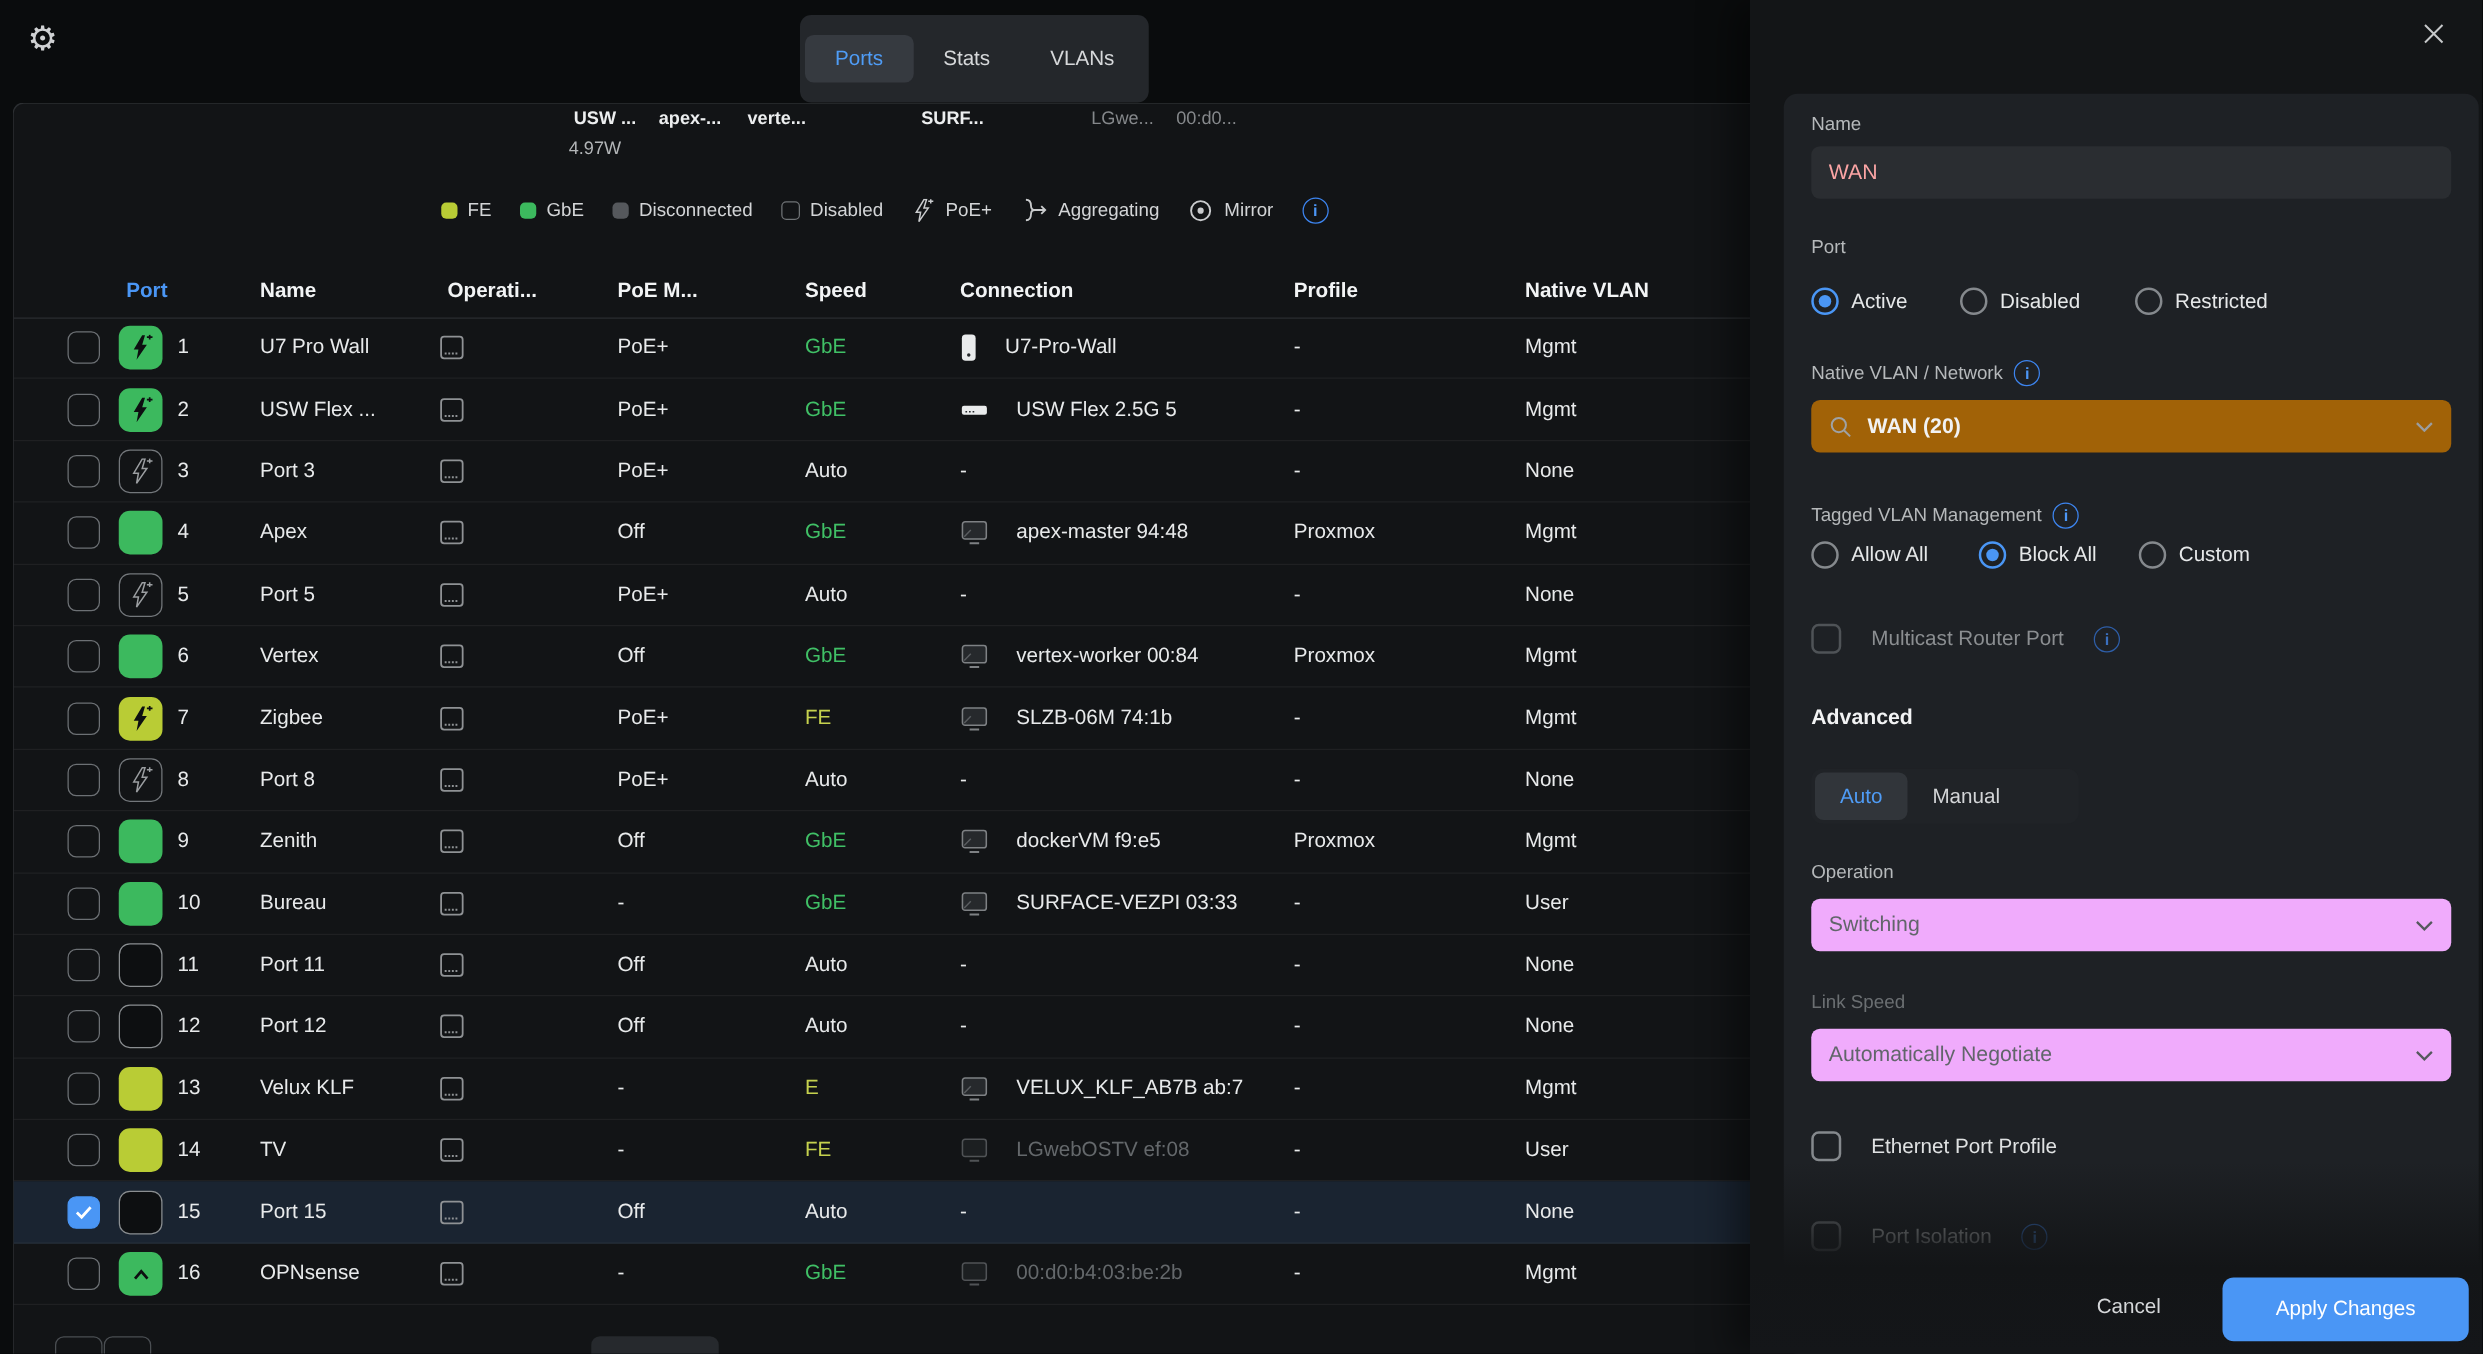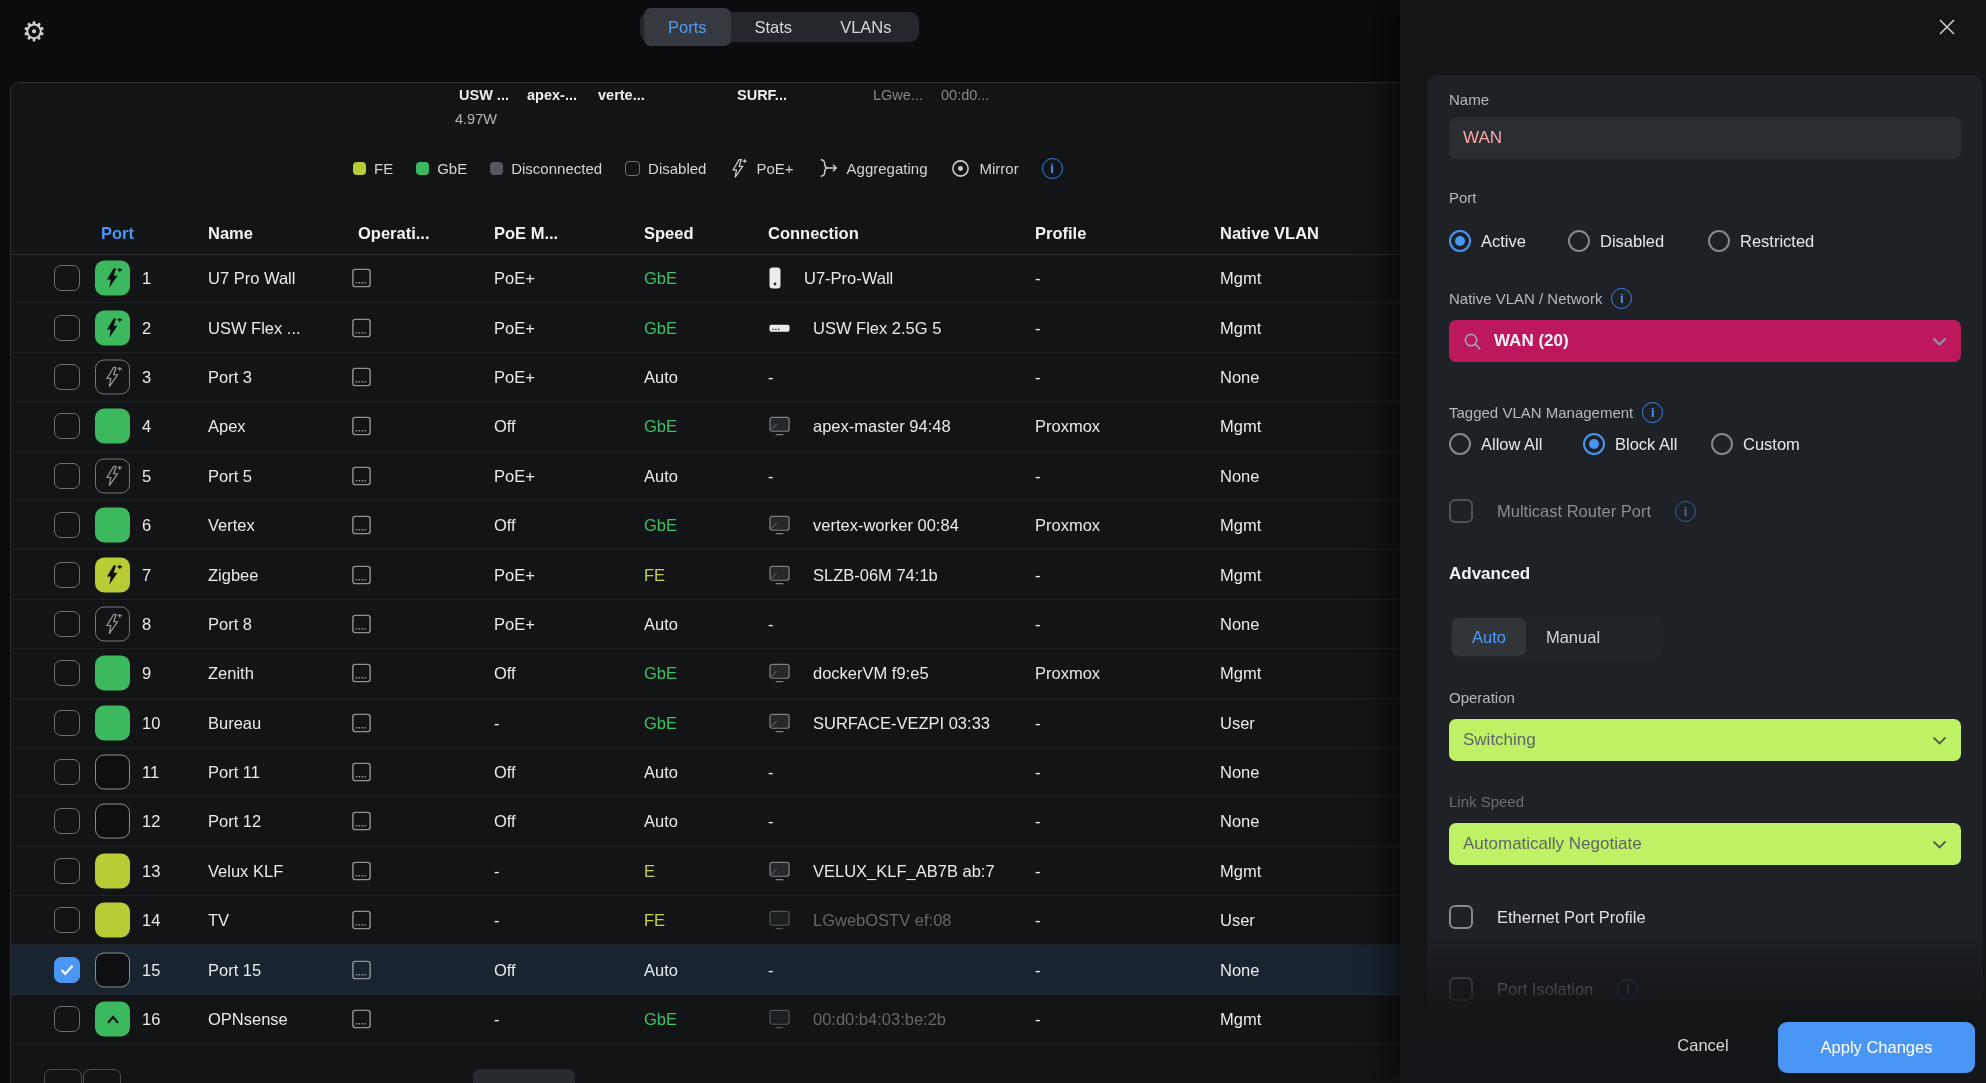--- a/index.html
+++ b/index.html
@@ -2,22 +2,22 @@
 <html><head>
 <meta charset="utf-8">
 <style>
   html,body{margin:0;padding:0;background:#060708;}
   #app{position:relative;width:1986px;height:1083px;background:#0a0c0d;overflow:hidden;
        font-family:"Liberation Sans","DejaVu Sans",sans-serif;color:#e9ebec;}
 
   
   .gear{position:absolute;left:22px;top:16px;font-size:27px;color:#cfd1d3;
         font-family:"DejaVu Sans",sans-serif;cursor:pointer;}
-  .tabs{position:absolute;left:640px;top:12px;height:30px;background:#24272b;border-radius:9px;
-        display:flex;align-items:center;padding:0 4px;}
+  .tabs{position:absolute;left:640px;top:12px;height:46px;background:#24272b;border-radius:9px;
+        display:flex;align-items:center;padding:12px 4px;}
   .tab{height:38px;border-radius:7px;display:flex;align-items:center;justify-content:center;
        padding:0 24px;font-size:16.5px;color:#d6d8da;cursor:pointer;}
   .tab.active{background:#363a40;color:#4f9cf6;}
 
   
   .main-card{position:absolute;left:10px;top:82px;width:1976px;height:1001px;
              background:#121416;border:1px solid #2c2f32;border-right:none;border-bottom:none;
              border-radius:9px 0 0 0;}
   .devlabel{position:absolute;top:4px;font-size:14.5px;font-weight:bold;color:#eceeef;white-space:nowrap;}
   .devlabel.dim{color:#85888b;font-weight:normal;}
@@ -66,25 +66,25 @@
   
   .panel{position:absolute;left:1400px;top:0;width:586px;height:1083px;background:#131517;
          box-shadow:-14px 0 28px rgba(0,0,0,0.45);}
   .panel-title{position:absolute;left:0;top:14px;width:100%;text-align:center;font-size:17.5px;font-weight:bold;color:#f4f5f6;}
   .close{position:absolute;right:28px;top:16px;width:22px;height:22px;cursor:pointer;display:flex;}
   .pcard{position:absolute;left:27px;top:75px;width:556px;height:1008px;background:#1e2125;border-radius:11px;}
   .plabel{position:absolute;left:22px;font-size:15px;color:#b6b9bb;display:flex;align-items:center;column-gap:9px;white-space:nowrap;}
   .plabel.dimmed{color:#6b6f72;}
   .pinput{position:absolute;left:22px;width:512px;height:42px;background:#2a2d31;border-radius:7px;
           display:flex;align-items:center;box-sizing:border-box;padding:0 14px;font-size:17px;color:#fca5a5;}
-  .pselect{position:absolute;left:22px;width:512px;height:42px;background:#be185d;border-radius:7px;
+  .pselect{position:absolute;left:22px;width:512px;height:42px;background:#a16207;border-radius:7px;
            display:flex;align-items:center;box-sizing:border-box;padding:0 14px;font-size:17px;color:#f1f2f3;
            column-gap:12px;cursor:pointer;}
   .pselect .chev{margin-left:auto;display:flex;}
-  .pselect.disabled{background:#bef264;color:#61656a;cursor:default;}
+  .pselect.disabled{background:#f0abfc;color:#61656a;cursor:default;}
   .radio-row{position:absolute;left:0;width:556px;height:24px;}
   .radio-item{position:absolute;top:0;display:flex;align-items:center;column-gap:10px;font-size:16.5px;color:#e6e8e9;cursor:pointer;}
   .radio{width:22px;height:22px;border:2px solid #85898d;border-radius:50%;box-sizing:border-box;position:relative;flex:0 0 auto;}
   .radio.on{border-color:#4a96f5;}
   .radio.on::after{content:"";position:absolute;left:50%;top:50%;width:10px;height:10px;margin:-5px 0 0 -5px;
                    border-radius:50%;background:#4a96f5;}
   .cbrow{position:absolute;left:22px;display:flex;align-items:center;column-gap:24px;font-size:16.5px;color:#dfe1e2;cursor:pointer;text-align:center;}
   .cbrow.dimmed{color:#8b8e91;cursor:default;}
   .pcb{width:24px;height:24px;border:2px solid #85898d;border-radius:6px;box-sizing:border-box;flex:0 0 auto;}
   .cbrow.dimmed .pcb{border-color:#4f5357;}

